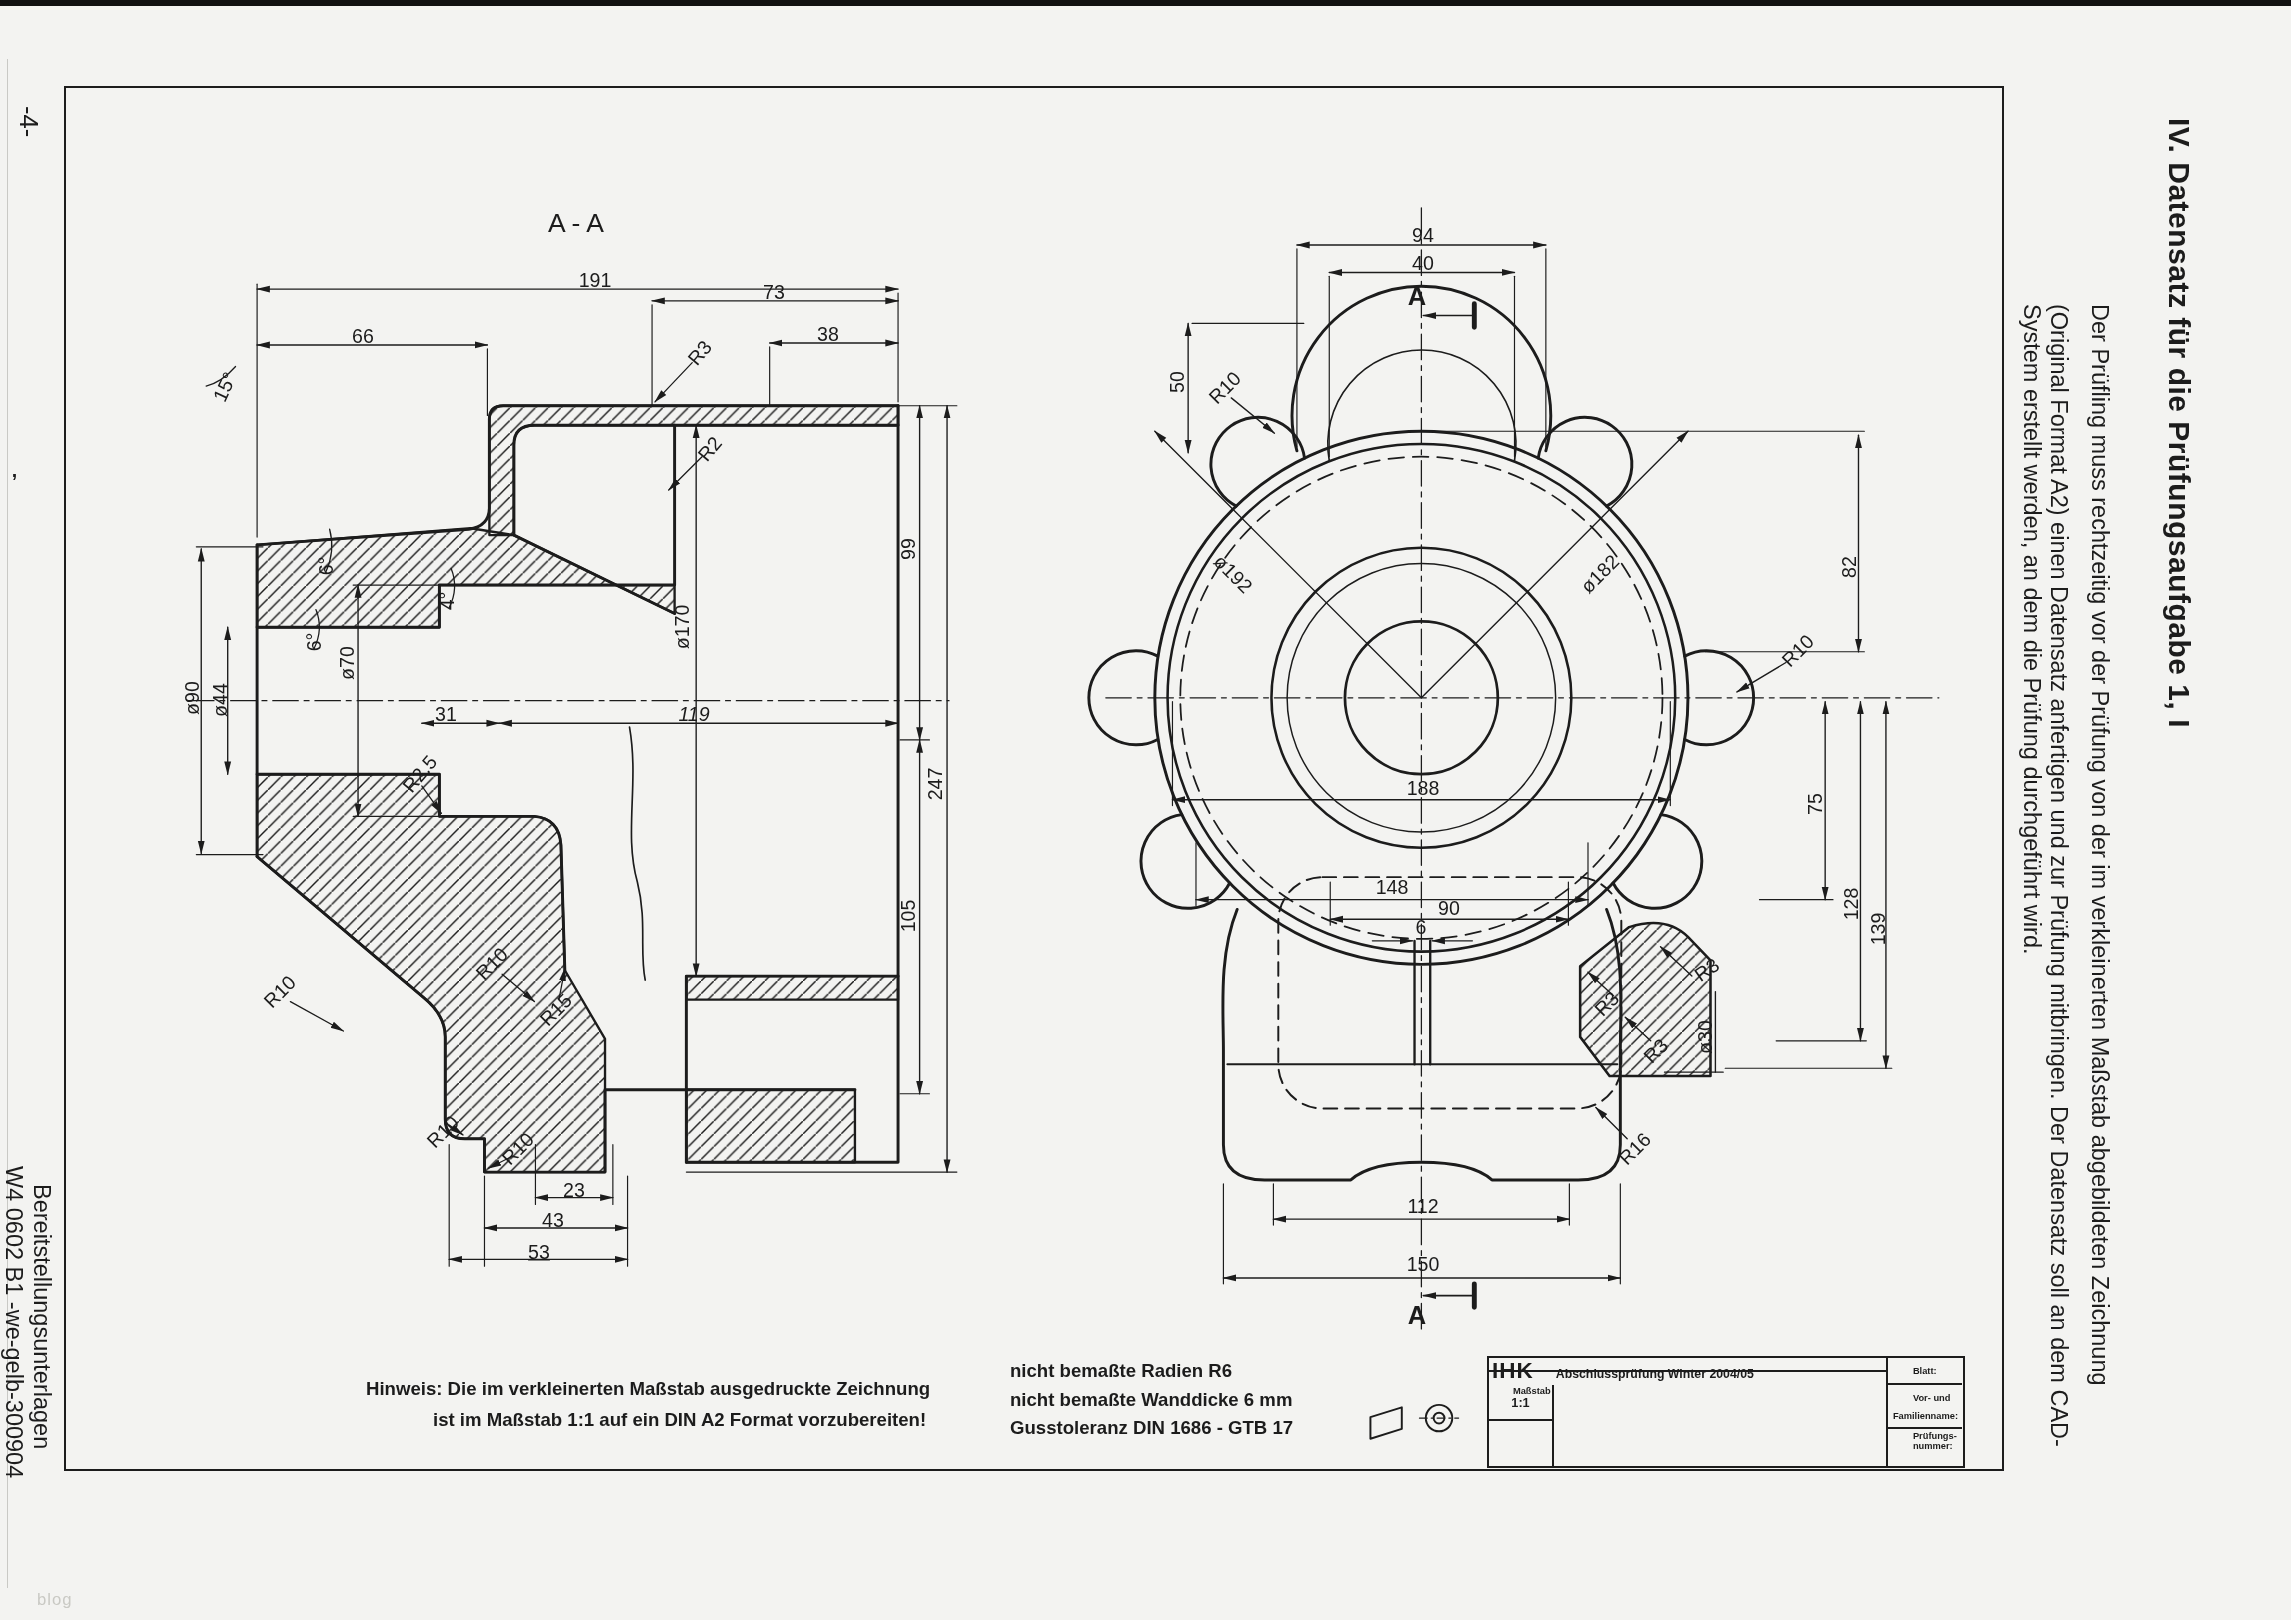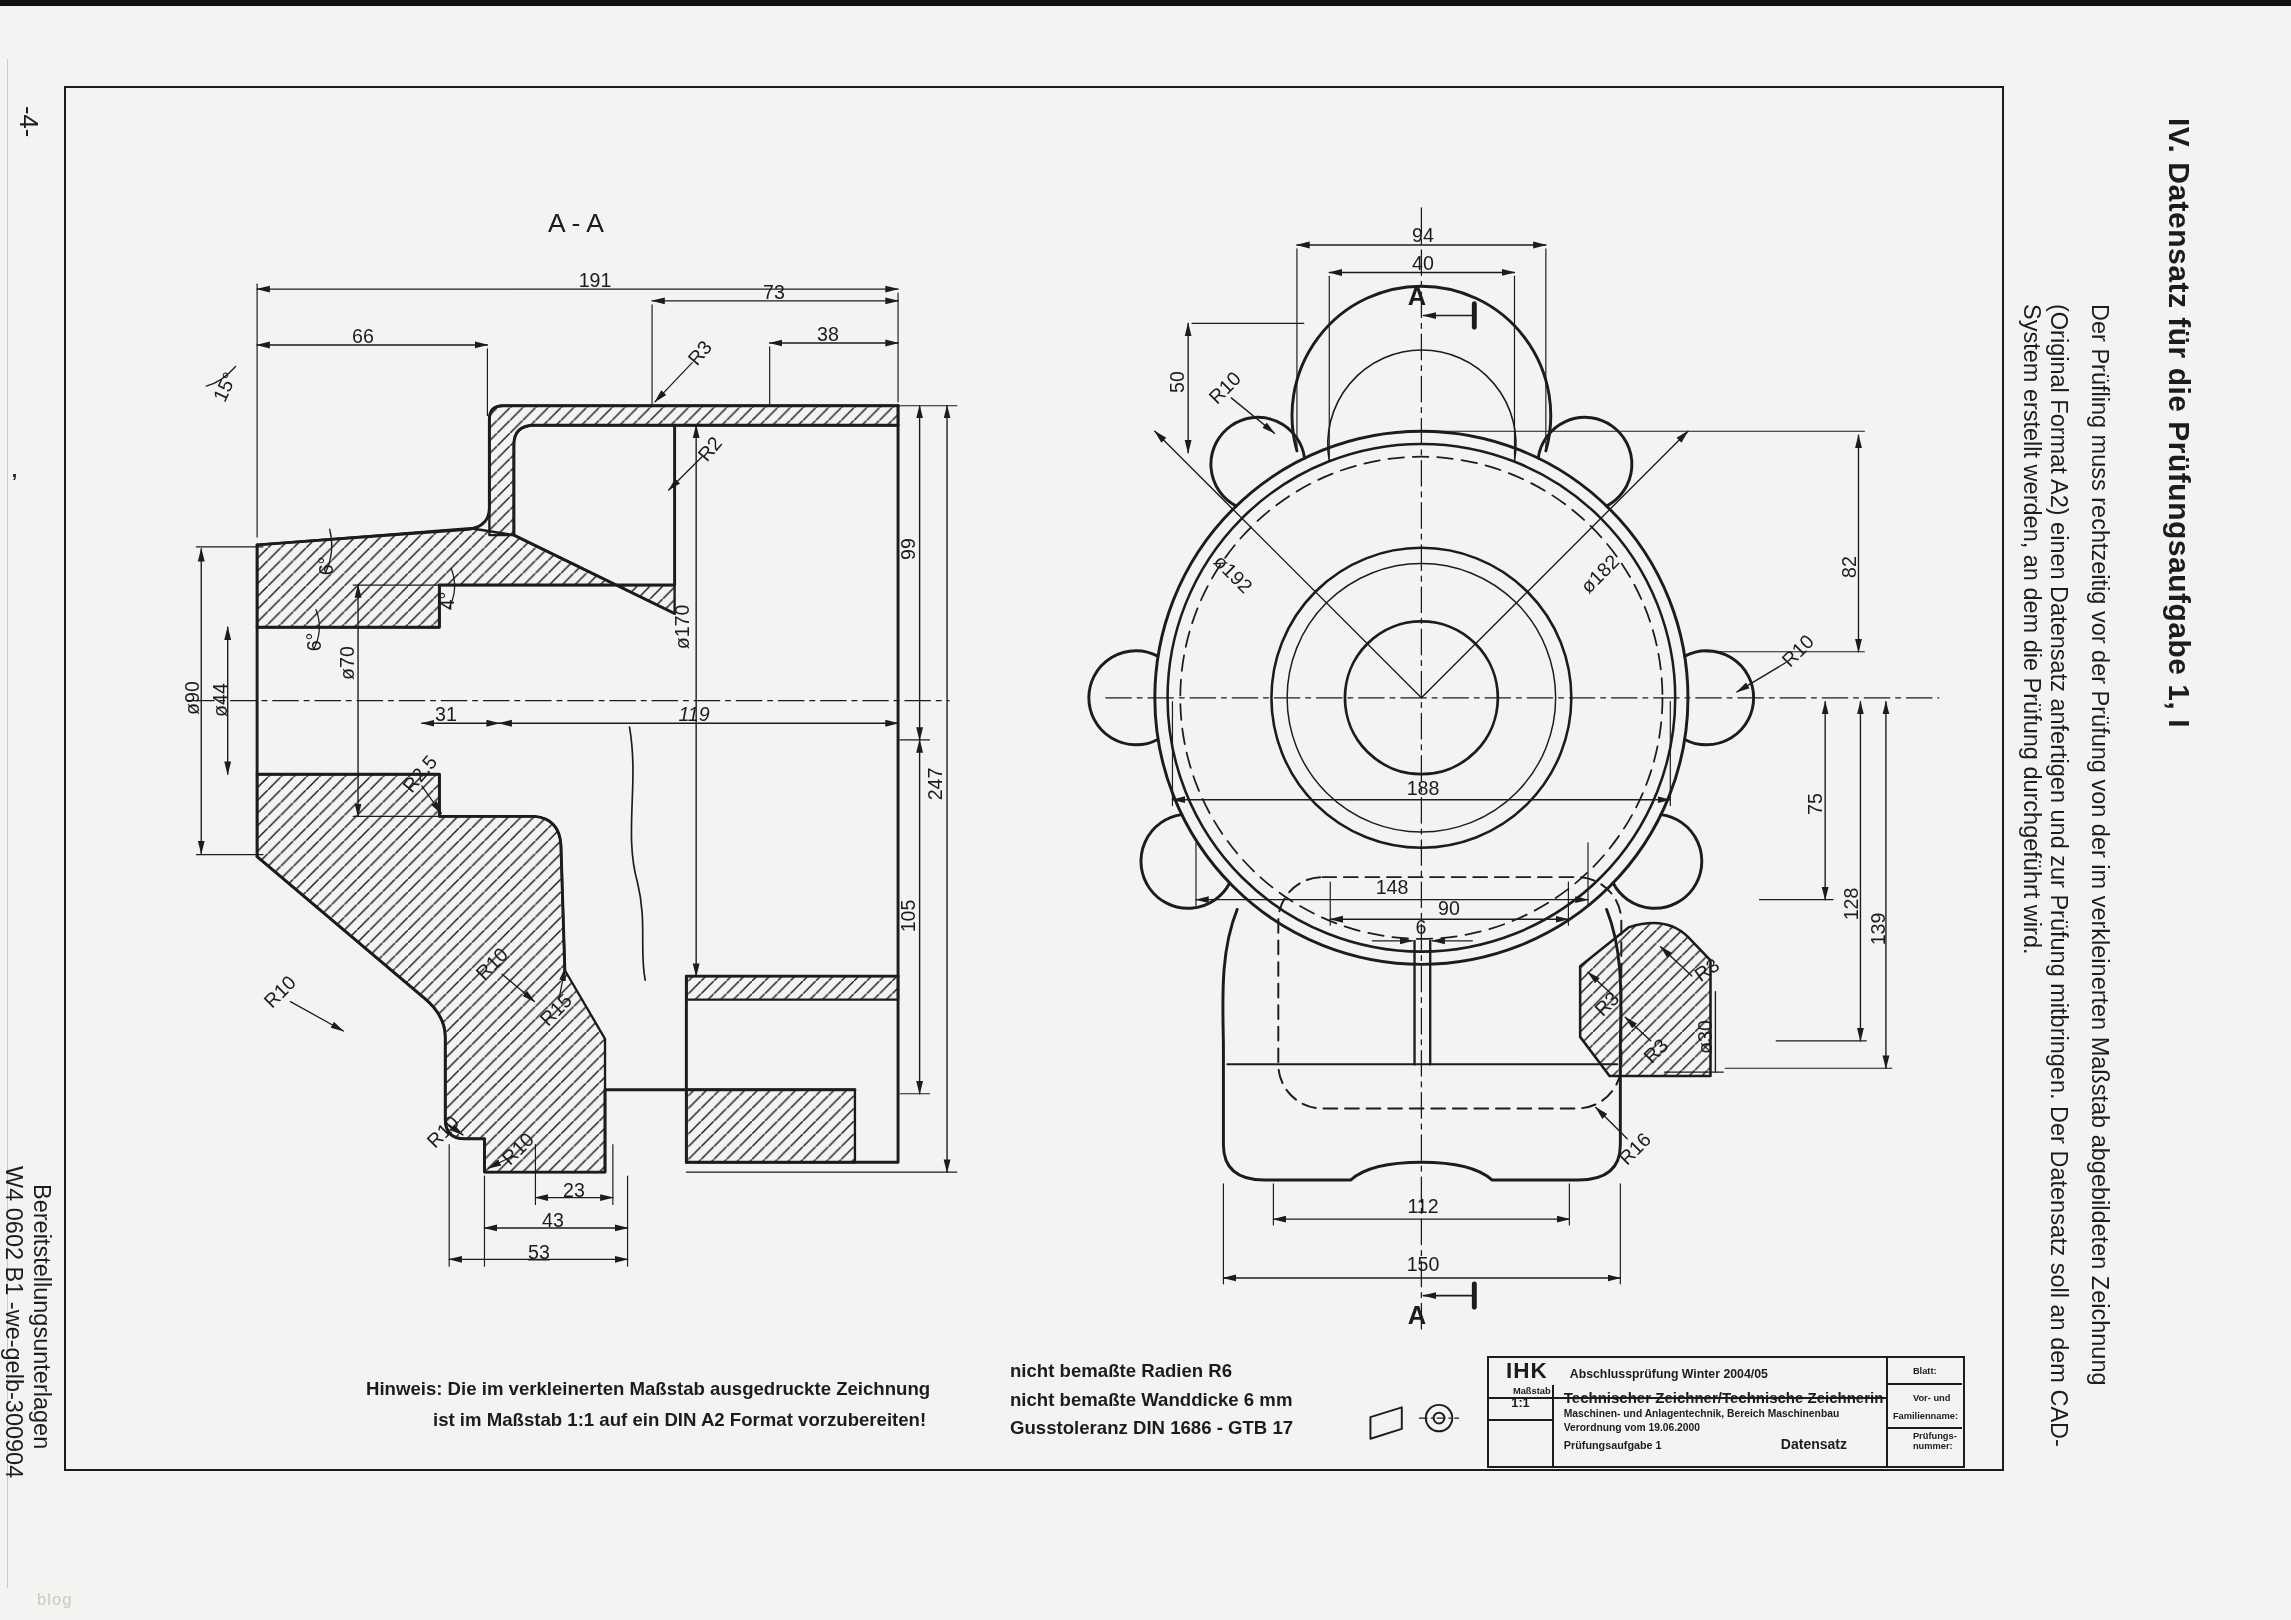--- a/index.html
+++ b/index.html
@@ -302,43 +302,34 @@
     </div>
 
   <div class="note" style="left:366px;top:1378px;">Hinweis: Die im verkleinerten Maßstab ausgedruckte Zeichnung</div>
   <div class="note" style="left:433px;top:1409px;">ist im Maßstab 1:1 auf ein DIN A2 Format vorzubereiten!</div>
   <div class="note" style="left:1010px;top:1360px;">nicht bemaßte Radien R6</div>
   <div class="note" style="left:1010px;top:1389px;">nicht bemaßte Wanddicke 6 mm</div>
   <div class="note" style="left:1010px;top:1417px;">Gusstoleranz DIN 1686 - GTB 17</div>
 
   <div class="tblock">
 
-    <div class="tb-cell tb-b" style="left:0;top:0;width:397px;height:41px;padding:1px 17px;">
+    <div class="tb-cell tb-b" style="left:0;top:0;width:397px;height:14px;padding:1px 3px;">
       <span class="ihk">IHK</span>
       <span class="exam" style="margin-left:17.6px;">Abschlussprüfung Winter 2004/05</span>
     </div>
     <div class="tb-cell tb-b tb-l" style="left:397px;top:0;width:76px;height:26.5px;padding:2px 4.9px;">
       <span class="tb-tiny">Blatt:</span>
     </div>
 
     <div class="tb-cell tb-r tb-b" style="left:0;top:26.5px;width:65px;height:36px;padding:1px 3.9px;">
       <div class="tb-tiny">Maßstab</div>
       <div class="scale-val">1:1</div>
     </div>
     <div class="tb-cell tb-r" style="left:0;top:63px;width:65px;height:46px;"></div>
 
-    <div class="tb-cell" style="left:65px;top:26.5px;width:332px;height:82px;padding:4.9px 0 0 9.8px;">
-      <div class="prof">Technischer Zeichner/Technische Zeichnerin</div>
-      <div class="fld" style="margin-top:2px;">Maschinen- und Anlagentechnik, Bereich Maschinenbau</div>
-      <div class="fld" style="margin-top:2.9px;">Verordnung vom 19.06.2000</div>
-      <div style="display:flex;margin-top:2.9px;align-items:baseline;">
-        <span class="task">Prüfungsaufgabe 1</span>
-        <span class="dsatz" style="margin-left:auto;margin-right:39px;">Datensatz</span>
-      </div>
-    </div>
 
     <div class="tb-cell tb-l tb-b" style="left:397px;top:26.5px;width:76px;height:44px;padding:2px 4.9px;">
       <span class="tb-tiny">Vor- und Familienname:</span>
     </div>
     <div class="tb-cell tb-l" style="left:397px;top:71px;width:76px;height:38px;padding:2px 4.9px;">
       <div class="tb-tiny">Prüfungs-</div>
       <div class="tb-tiny">nummer:</div>
     </div>
   </div>
 </div>

